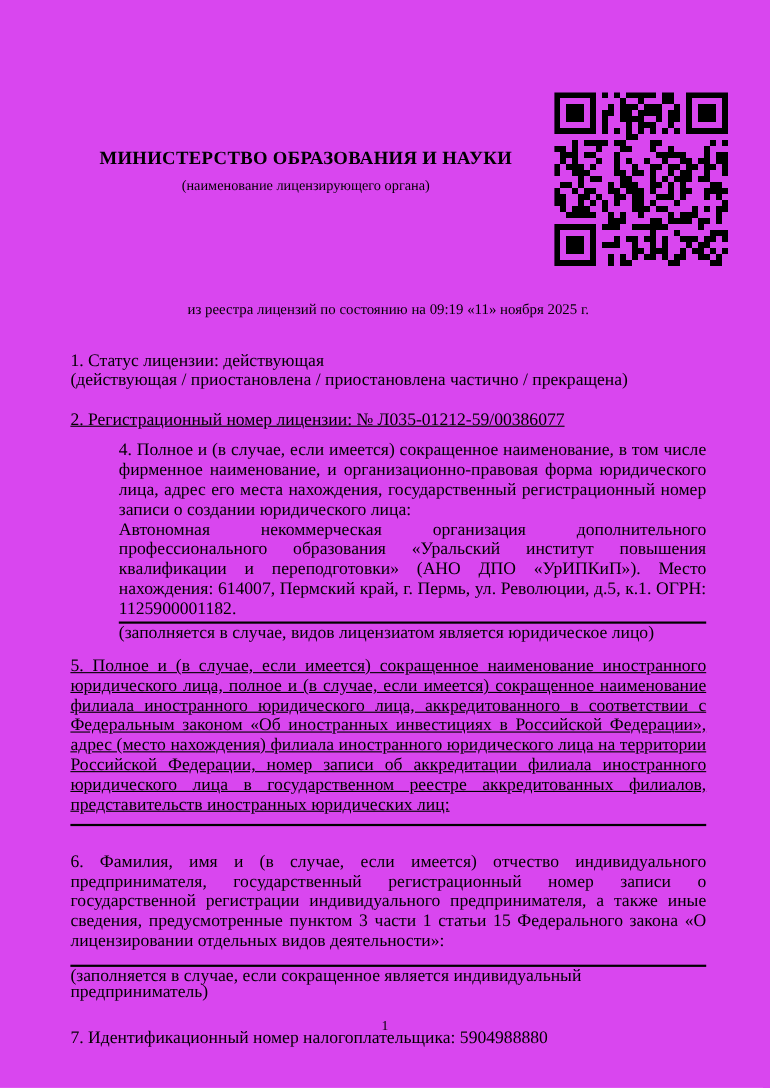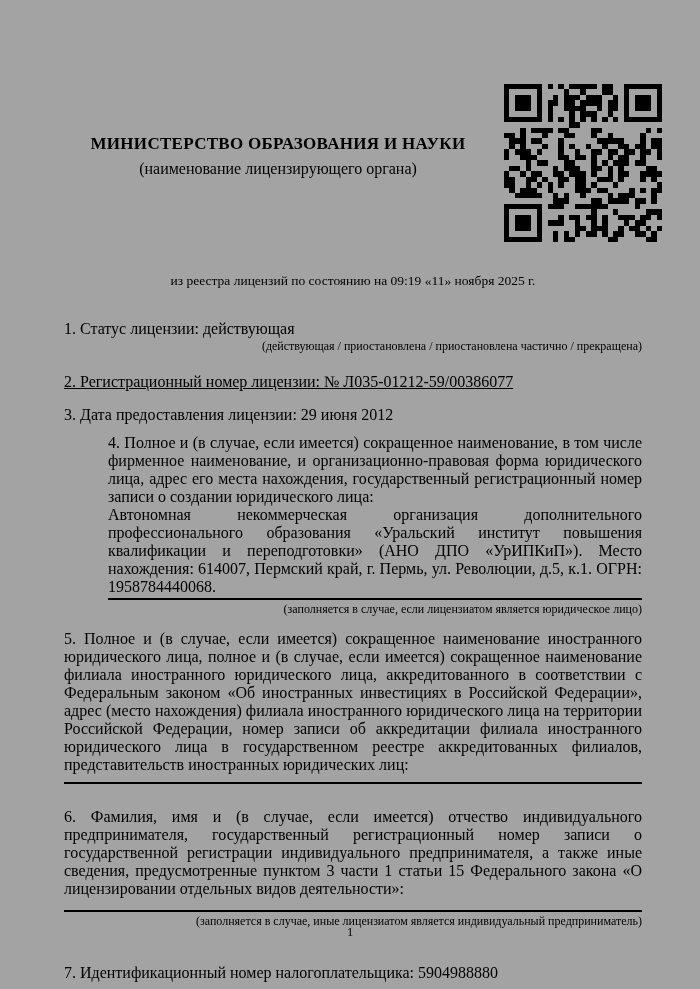--- a/index.html
+++ b/index.html
@@ -1,69 +1,69 @@
 <!DOCTYPE html>
 <html lang="ru"><head>
 <meta charset="utf-8">
 <style>
   html, body { margin: 0; padding: 0; background: #ffffff; }
   .page {
     position: relative;
     width: 700px;
     height: 989px;
-    background: #a3a3a3;
+    background: #d946ef;
     color: #000000;
     font-family: "Liberation Serif", "DejaVu Serif", serif;
     overflow: hidden;
     margin: 0 auto;
   }
   .content { padding: 0 58px 0 64px; }
 
   
   .ministry { padding-top: 130px; width: 428px; text-align: center; }
   .ministry-line {
     font-weight: bold;
     font-size: 17px;
     line-height: 28px;
     letter-spacing: 0.3px;
     white-space: nowrap;
   }
-  .ministry-caption { font-size: 16px; line-height: 15px; margin-top: 3px; }
+  .ministry-caption { font-size: 13px; line-height: 15px; margin-top: 3px; }
 
   
   .qr {
     position: absolute;
     left: 504px;
     top: 84px;
     width: 158px;
     height: 158px;
   }
   .qr svg { width: 100%; height: 100%; display: block; }
 
   
   .title { margin-top: 95px; text-align: center; font-size: 13.5px; line-height: 19px; }
 
   
   .item-text { font-size: 16px; line-height: 18px; }
   .just { text-align: justify; }
   .item-caption {
-    font-size: 12px;
+    font-size: 16px;
     line-height: 14px;
-    text-align: right;
+    text-align: left;
     margin-top: 1px;
   }
   .rule { border-top: 2px solid #000; height: 0; margin-top: 2px; }
 
   .item-1 { margin-top: 30px; }
   .item-2 { margin-top: 20px; text-decoration: underline; }
   .item-3 { margin-top: 15px; }
   .item-4 { margin-top: 10px; margin-left: 44px; }
-  .item-5 { margin-top: 14px; }
+  .item-5 { margin-top: 14px; text-decoration: underline; }
   .item-6 { margin-top: 24px; }
-  .item-7 { margin-top: 36px; }
+  .item-7 { margin-top: 26px; }
   .item-5 .rule { margin-top: 8px; }
   .item-6 .rule { margin-top: 12px; }
   .item-4 .item-caption, .item-5 .item-caption, .item-6 .item-caption { margin-top: 2px; }
 
   
   .footer {
     position: absolute;
     left: 0; right: 0; top: 924px;
     text-align: center;
     font-size: 12.5px;
@@ -494,40 +494,37 @@
 
     <div class="item item-1">
       <div class="item-text">1. Статус лицензии: действующая</div>
       <div class="item-caption">(действующая / приостановлена / приостановлена частично / прекращена)</div>
     </div>
 
     <div class="item item-2">
       <div class="item-text">2. Регистрационный номер лицензии: № Л035-01212-59/00386077</div>
     </div>
 
-    <div class="item item-3">
-      <div class="item-text">3. Дата предоставления лицензии: 29 июня 2012</div>
-    </div>
 
     <div class="item item-4">
       <div class="item-text just">4. Полное и (в случае, если имеется) сокращенное наименование, в том числе фирменное наименование, и организационно-правовая форма юридического лица, адрес его места нахождения, государственный регистрационный номер записи о создании юридического лица:</div>
-      <div class="item-text just">Автономная некоммерческая организация дополнительного профессионального образования «Уральский институт повышения квалификации и переподготовки» (АНО ДПО «УрИПКиП»). Место нахождения: 614007, Пермский край, г. Пермь, ул. Революции, д.5, к.1. ОГРН: 1958784440068.</div>
+      <div class="item-text just">Автономная некоммерческая организация дополнительного профессионального образования «Уральский институт повышения квалификации и переподготовки» (АНО ДПО «УрИПКиП»). Место нахождения: 614007, Пермский край, г. Пермь, ул. Революции, д.5, к.1. ОГРН: 1125900001182.</div>
       <div class="rule"></div>
-      <div class="item-caption">(заполняется в случае, если лицензиатом является юридическое лицо)</div>
+      <div class="item-caption">(заполняется в случае, видов лицензиатом является юридическое лицо)</div>
     </div>
 
     <div class="item item-5">
       <div class="item-text just">5. Полное и (в случае, если имеется) сокращенное наименование иностранного юридического лица, полное и (в случае, если имеется) сокращенное наименование филиала иностранного юридического лица, аккредитованного в соответствии с Федеральным законом «Об иностранных инвестициях в Российской Федерации», адрес (место нахождения) филиала иностранного юридического лица на территории Российской Федерации, номер записи об аккредитации филиала иностранного юридического лица в государственном реестре аккредитованных филиалов, представительств иностранных юридических лиц:</div>
       <div class="rule"></div>
     </div>
 
     <div class="item item-6">
       <div class="item-text just">6. Фамилия, имя и (в случае, если имеется) отчество индивидуального предпринимателя, государственный регистрационный номер записи о государственной регистрации индивидуального предпринимателя, а также иные сведения, предусмотренные пунктом 3 части 1 статьи 15 Федерального закона «О лицензировании отдельных видов деятельности»:</div>
       <div class="rule"></div>
-      <div class="item-caption">(заполняется в случае, иные лицензиатом является индивидуальный предприниматель)</div>
+      <div class="item-caption">(заполняется в случае, если сокращенное является индивидуальный предприниматель)</div>
     </div>
 
     <div class="item item-7">
       <div class="item-text">7. Идентификационный номер налогоплательщика: 5904988880</div>
     </div>
 
   </div>
 
   <div class="footer">1</div>
 

